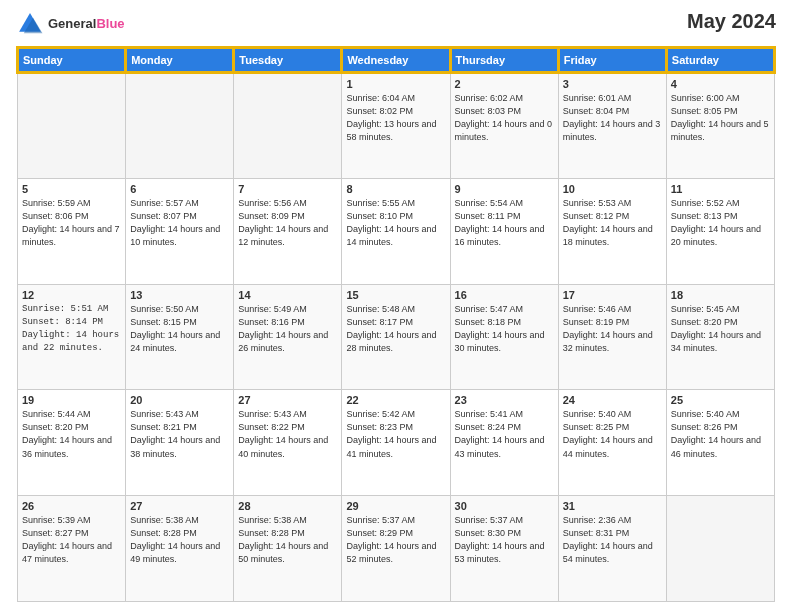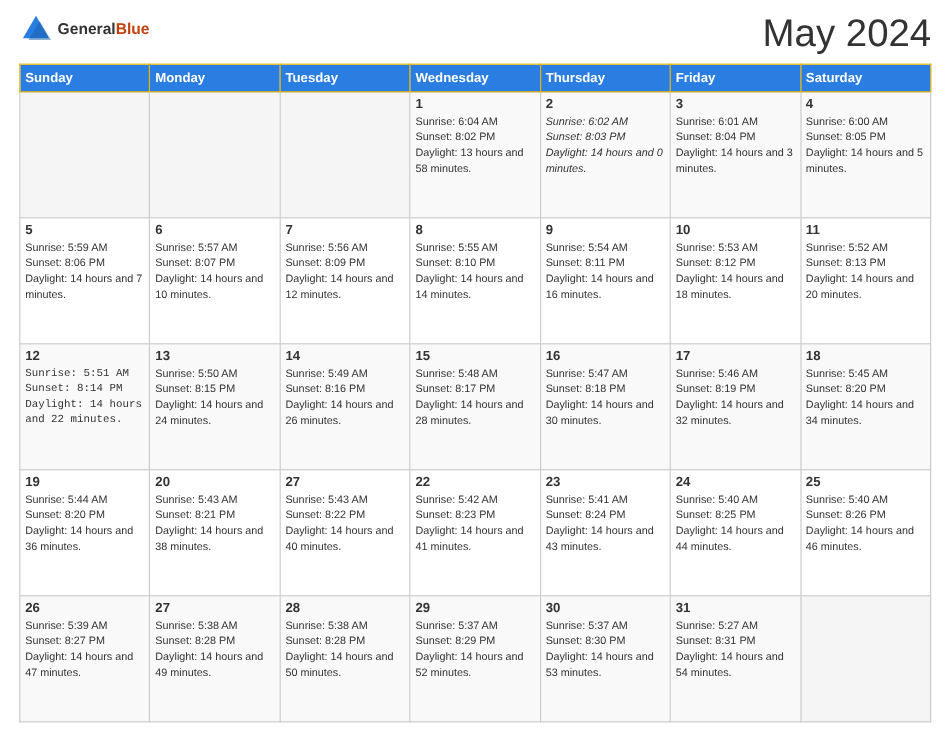--- a/index.html
+++ b/index.html
@@ -28,31 +28,31 @@
       align-items: center;
       gap: 4px;
     }
     .logo-text {
       display: flex;
       font-size: 13px;
       font-weight: bold;
       line-height: 1.1;
     }
     .logo-general { color: #333; }
-    .logo-blue { color: #c2410c; }
+    .logo-blue { color: #ec4899; }
     .logo-icon {
       width: 28px;
       height: 28px;
     }
     .title-block {
       text-align: right;
     }
     .month-title {
-      font-size: 32px;
-      font-weight: normal;
+      font-size: 20px;
+      font-weight: bold;
       color: #333;
       line-height: 1.1;
       margin-left: 48px;
     }
     .location {
       font-size: 14px;
       color: #555;
     }
     .calendar {
       flex: 1;
@@ -60,21 +60,21 @@
       width: 100%;
       table-layout: fixed;
     }
     .calendar thead tr th {
       background-color: #2a7de1;
       color: #fff;
       font-size: 11px;
       font-weight: bold;
       padding: 5px 4px;
       text-align: left;
-      border: 1px solid #eab308;
+      border: 3px solid #eab308;
     }
     .calendar tbody tr td {
       border: 1px solid #ccc;
       vertical-align: top;
       padding: 4px 4px 3px 4px;
       font-size: 9.2px;
       color: #333;
       background: #fff;
       height: 82px;
     }
@@ -137,21 +137,21 @@
           <td class="empty-cell"></td>
           <td class="empty-cell"></td>
           <td>
             <span class="day-number">1</span>
             <div class="cell-content" style="white-space: pre-line;">Sunrise: 6:04 AM
 Sunset: 8:02 PM
 Daylight: 13 hours and 58 minutes.</div>
           </td>
           <td>
             <span class="day-number">2</span>
-            <div class="cell-content" style="white-space: pre-line; font-style: italic;">Sunrise: 6:02 AM
+            <div class="cell-content" style="white-space: pre-line;">Sunrise: 6:02 AM
 Sunset: 8:03 PM
 Daylight: 14 hours and 0 minutes.</div>
           </td>
           <td>
             <span class="day-number">3</span>
             <div class="cell-content" style="white-space: pre-line;">Sunrise: 6:01 AM
 Sunset: 8:04 PM
 Daylight: 14 hours and 3 minutes.</div>
           </td>
           <td>
@@ -319,21 +319,21 @@
 Daylight: 14 hours and 52 minutes.</div>
           </td>
           <td>
             <span class="day-number">30</span>
             <div class="cell-content" style="white-space: pre-line;">Sunrise: 5:37 AM
 Sunset: 8:30 PM
 Daylight: 14 hours and 53 minutes.</div>
           </td>
           <td>
             <span class="day-number">31</span>
-            <div class="cell-content" style="white-space: pre-line;">Sunrise: 5:27 AM
+            <div class="cell-content" style="white-space: pre-line;">Sunrise: 2:36 AM
 Sunset: 8:31 PM
 Daylight: 14 hours and 54 minutes.</div>
           </td>
           <td class="empty-cell"></td>
         </tr>
       </tbody>
   </table>
 </div>
 
 </body></html>

